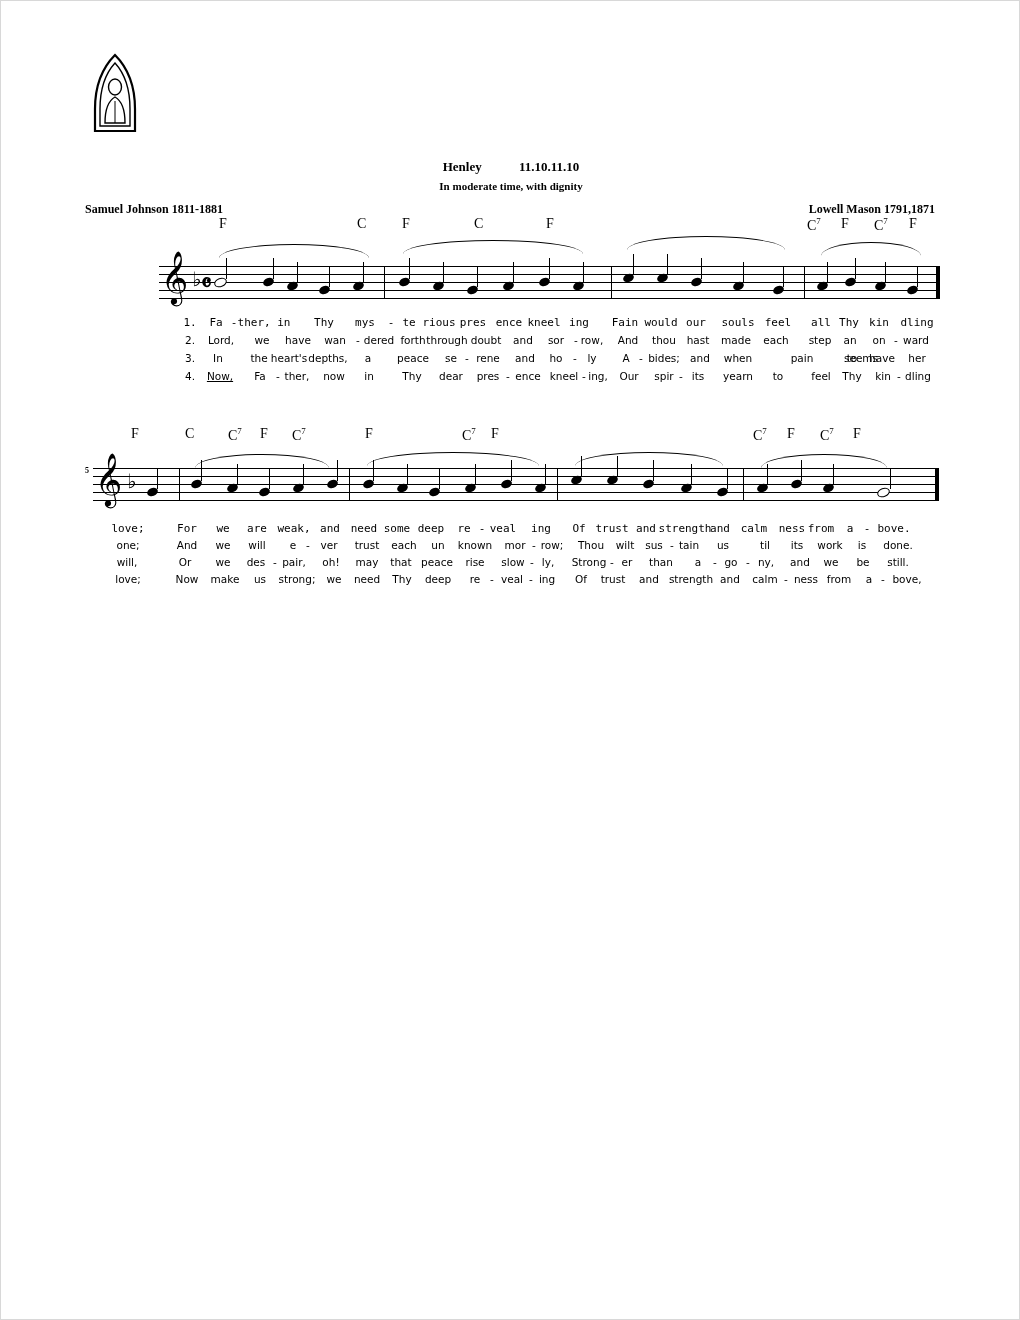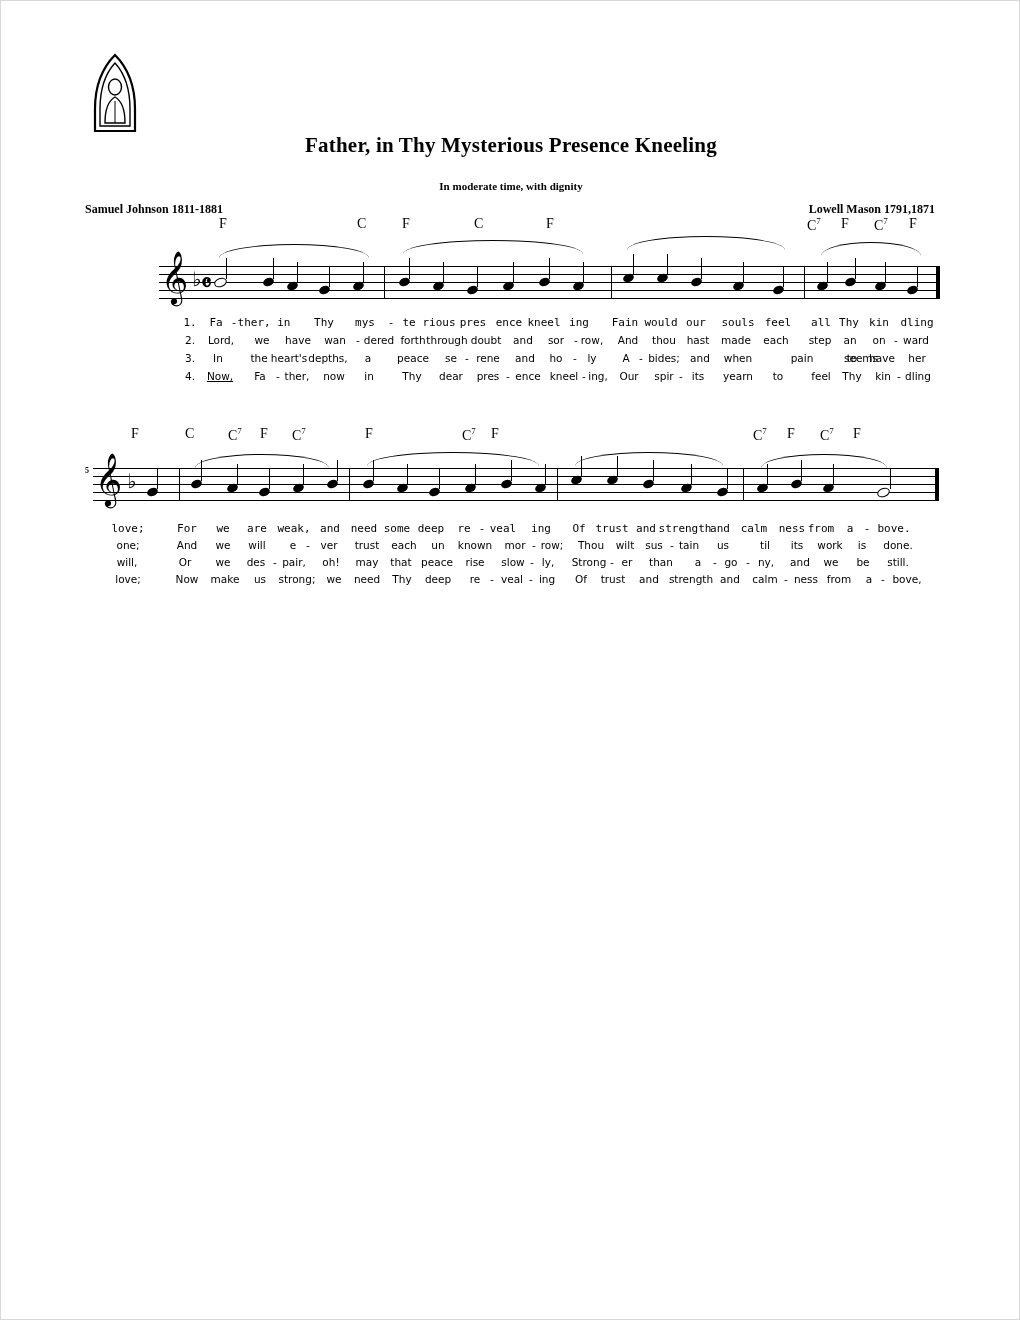--- a/index.html
+++ b/index.html
@@ -220,21 +220,24 @@
   <div class="logo">
     <svg width="52" height="82" viewBox="0 0 52 82" xmlns="http://www.w3.org/2000/svg">
       <path d="M26 2 C12 16 6 36 6 56 L6 78 L46 78 L46 56 C46 36 40 16 26 2 Z" fill="#ffffff" stroke="#000000" stroke-width="2.2"></path>
       <path d="M26 10 C15 22 11 39 11 56 L11 73 L41 73 L41 56 C41 39 37 22 26 10 Z" fill="#ffffff" stroke="#000000" stroke-width="1.4"></path>
       <ellipse cx="26" cy="34" rx="6.5" ry="8" fill="#ffffff" stroke="#000000" stroke-width="1.4"></ellipse>
       <path d="M26 44 C19 48 16 58 16 70 L36 70 C36 58 33 48 26 44 Z" fill="#ffffff" stroke="#000000" stroke-width="1.4"></path>
       <line x1="26" y1="48" x2="26" y2="70" stroke="#000000" stroke-width="1"></line>
     </svg>
   </div>
 
-  <div class="title">Father, in Thy Mysterious Presence Kneeling</div>
+  <div class="subtitle-row">
+    <span class="tune">Henley</span>
+    <span>11.10.11.10</span>
+  </div>
   <div class="tempo">In moderate time, with dignity</div>
   <div class="poet">Samuel Johnson 1811-1881</div>
   <div class="composer">Lowell Mason 1791,1871</div>
 
   <div class="system" id="system1">
     <div class="chords" id="chords1">
         <span class="chord" style="left: 218px;">F</span>
         <span class="chord" style="left: 356px;">C</span>
         <span class="chord" style="left: 401px;">F</span>
         <span class="chord" style="left: 473px;">C</span>

